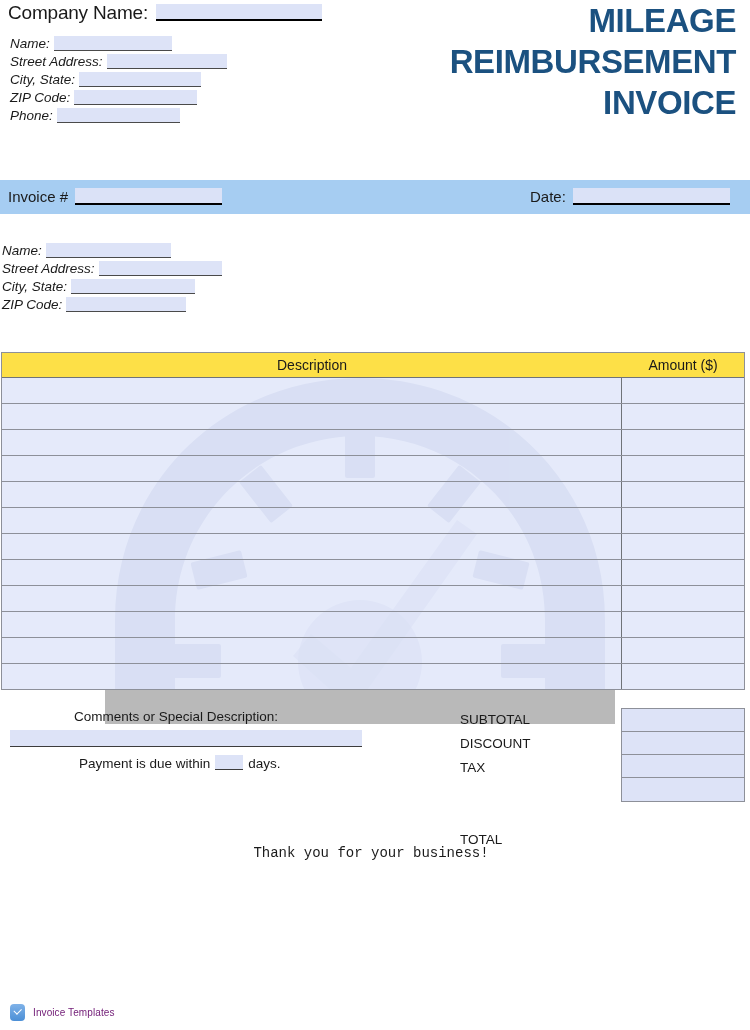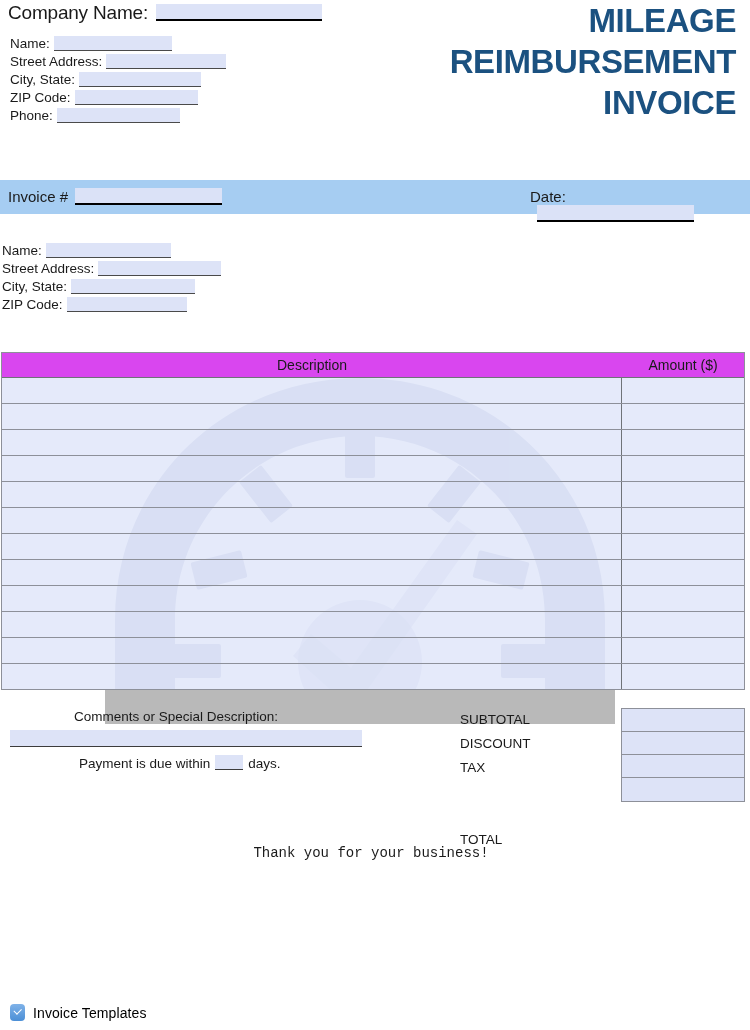--- a/index.html
+++ b/index.html
@@ -63,20 +63,21 @@
     position: absolute;
     left: 10px;
     top: 34px;
     z-index: 3;
   }
   .fld {
     display: flex;
     align-items: flex-end;
     height: 18px;
     white-space: nowrap;
+    font-style: italic;
   }
   .fld-label {
     font-size: 13.5px;
     line-height: 16px;
   }
   .fld-fill {
     background: #dde3f7;
     border-bottom: 1px solid #4a4a4a;
     height: 14px;
     margin-left: 4px;
@@ -114,22 +115,21 @@
     left: 8px;
     top: 8px;
     display: flex;
     align-items: flex-end;
   }
   .band-right {
     position: absolute;
     left: 530px;
     top: 8px;
     display: flex;
-    align-items: flex-start;
-    flex-direction: column;
+    align-items: center;
   }
   .band-label {
     font-size: 15px;
     line-height: 18px;
   }
   .band-fill {
     background: #dbe2f7;
     border-bottom: 2px solid #000;
     height: 15px;
     margin-left: 7px;
@@ -156,21 +156,21 @@
     left: 1px;
     top: 352px;
     width: 744px;
     z-index: 2;
     border: 1px solid #8d9099;
     box-sizing: border-box;
   }
   .thead {
     display: flex;
     height: 24px;
-    background: #d946ef;
+    background: #fde047;
     border-bottom: 1px solid #6f7378;
   }
   .th-desc {
     flex: 0 0 620px;
     text-align: center;
     font-size: 14px;
     line-height: 24px;
   }
   .th-amt {
     flex: 1;
@@ -297,22 +297,22 @@
     position: absolute;
     left: 3.5px;
     top: 4px;
     width: 6px;
     height: 3.5px;
     border-left: 1.6px solid #ffffff;
     border-bottom: 1.6px solid #ffffff;
     transform: rotate(-45deg);
   }
   .footer-text {
-    font-size: 14px;
-    color: #000000;
+    font-size: 10px;
+    color: #701a75;
     letter-spacing: 0.1px;
   }
 </style>
 </head>
 <body>
 
 <div class="page">
 
   <div class="watermark">
     <svg viewBox="0 0 510 352" width="510" height="352" aria-hidden="true">

